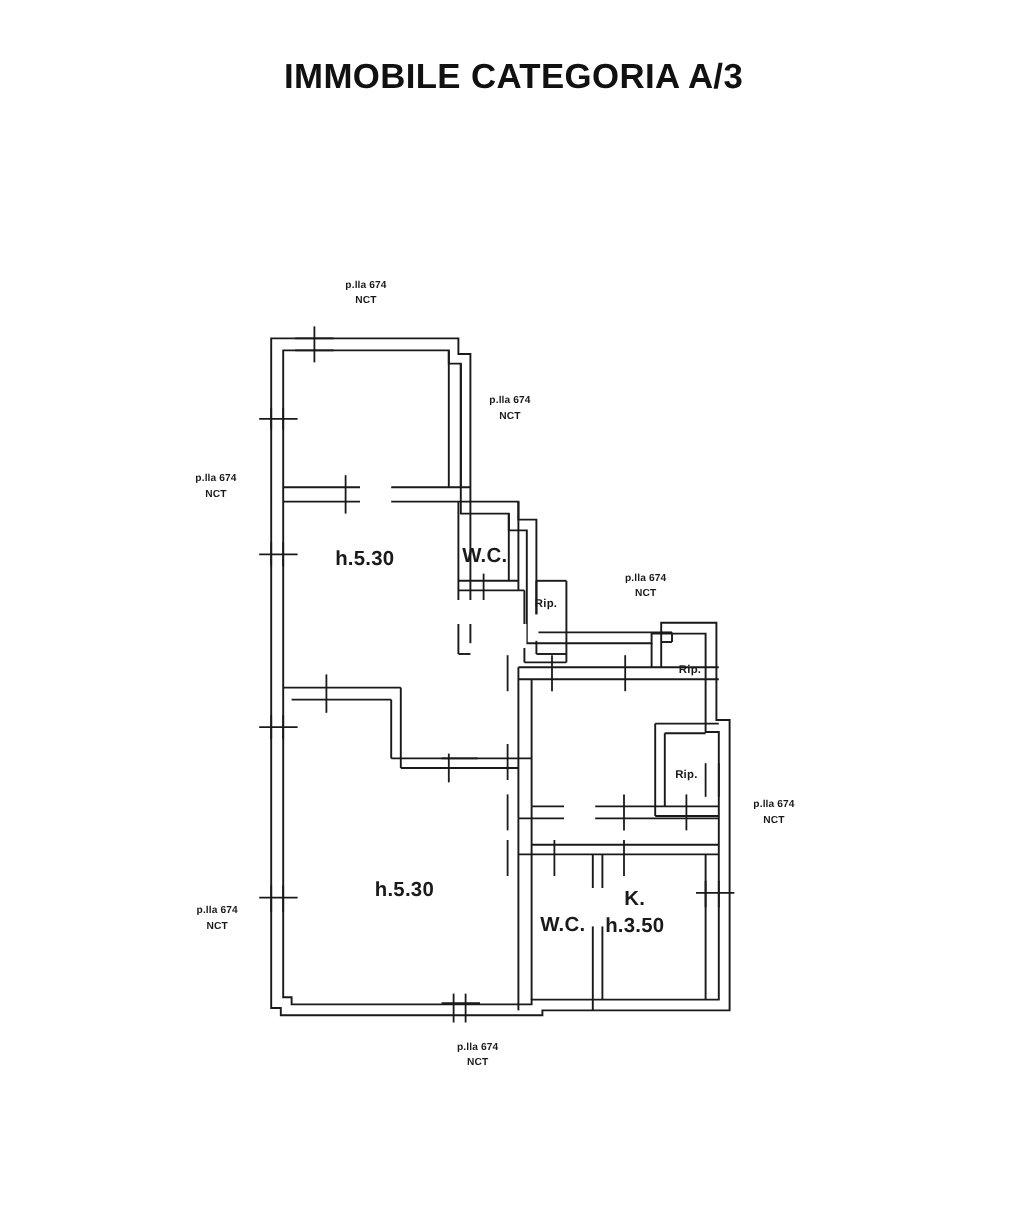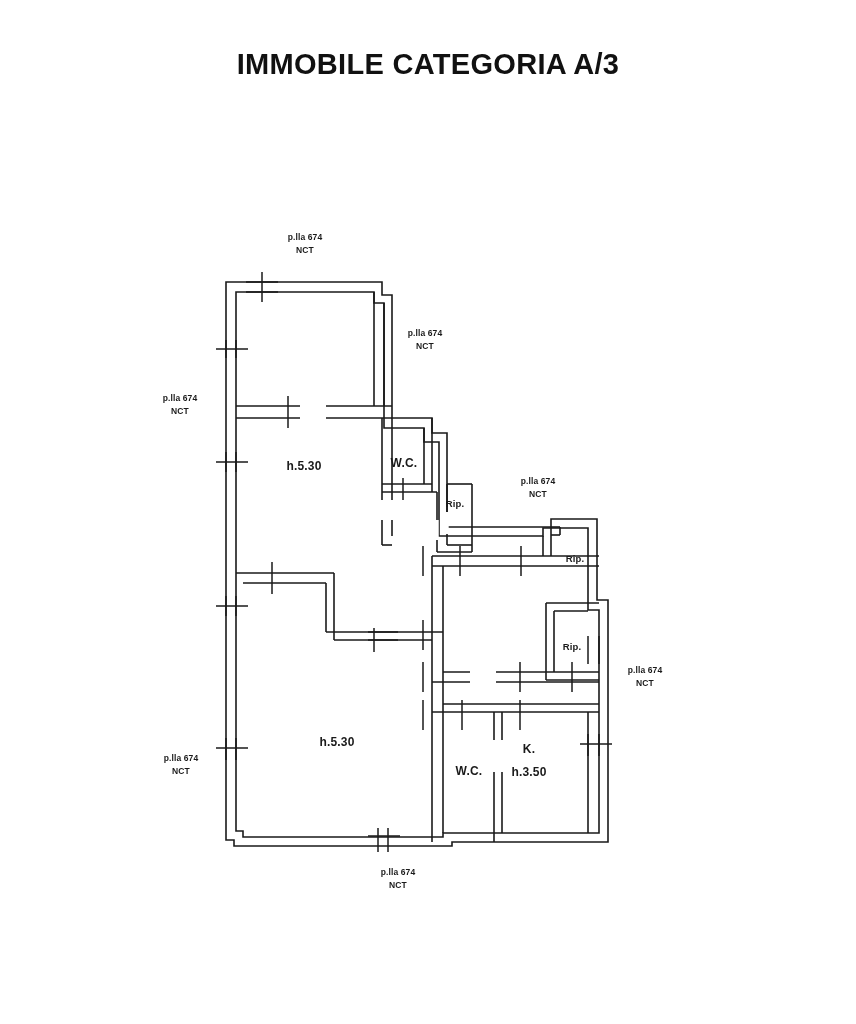--- a/index.html
+++ b/index.html
@@ -70,21 +70,21 @@
   .parcel-label {
     font-size: 8.5px;
     font-weight: bold;
     line-height: 1.55;
     letter-spacing: 0.1px;
   }
   .parcel-label .pl-line2 {
     display: block;
   }
   .room-label {
-    font-size: 12px;
+    font-size: 17px;
     font-weight: bold;
     letter-spacing: 0.2px;
   }
   .room-label.small {
     font-size: 9.5px;
     margin-top: 14px;
   }
 </style>
 </head>
 <body>

